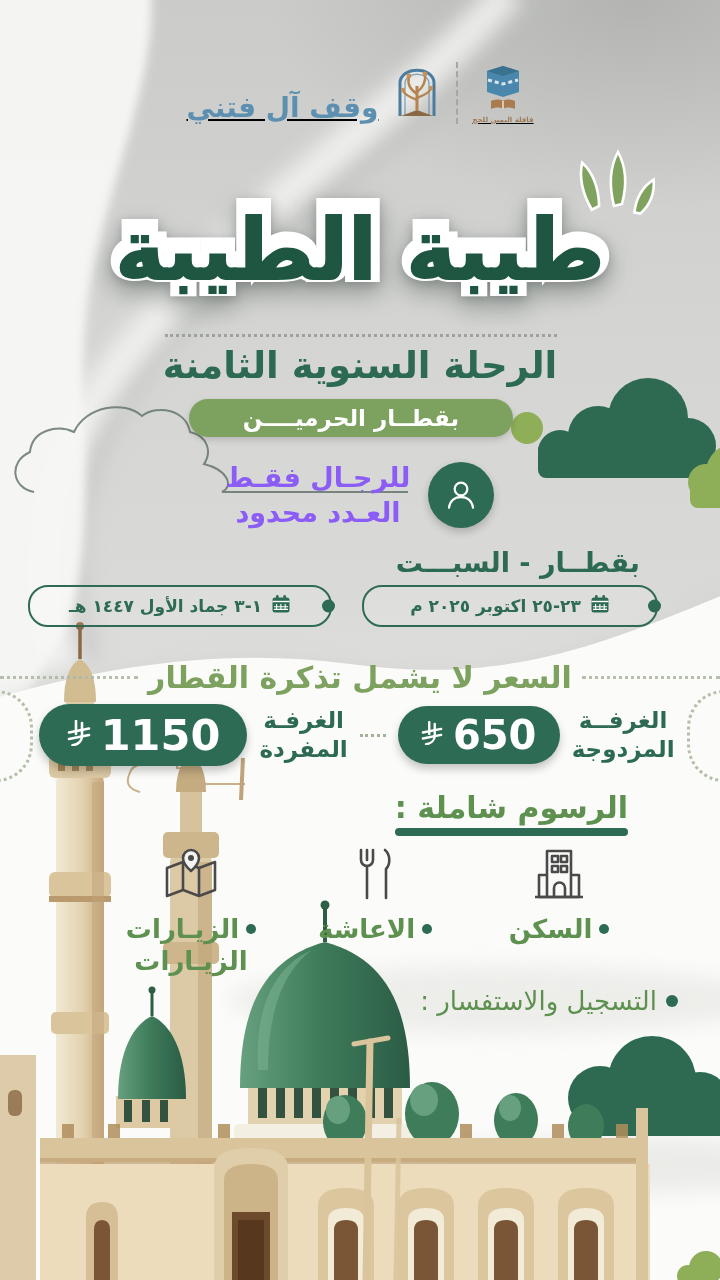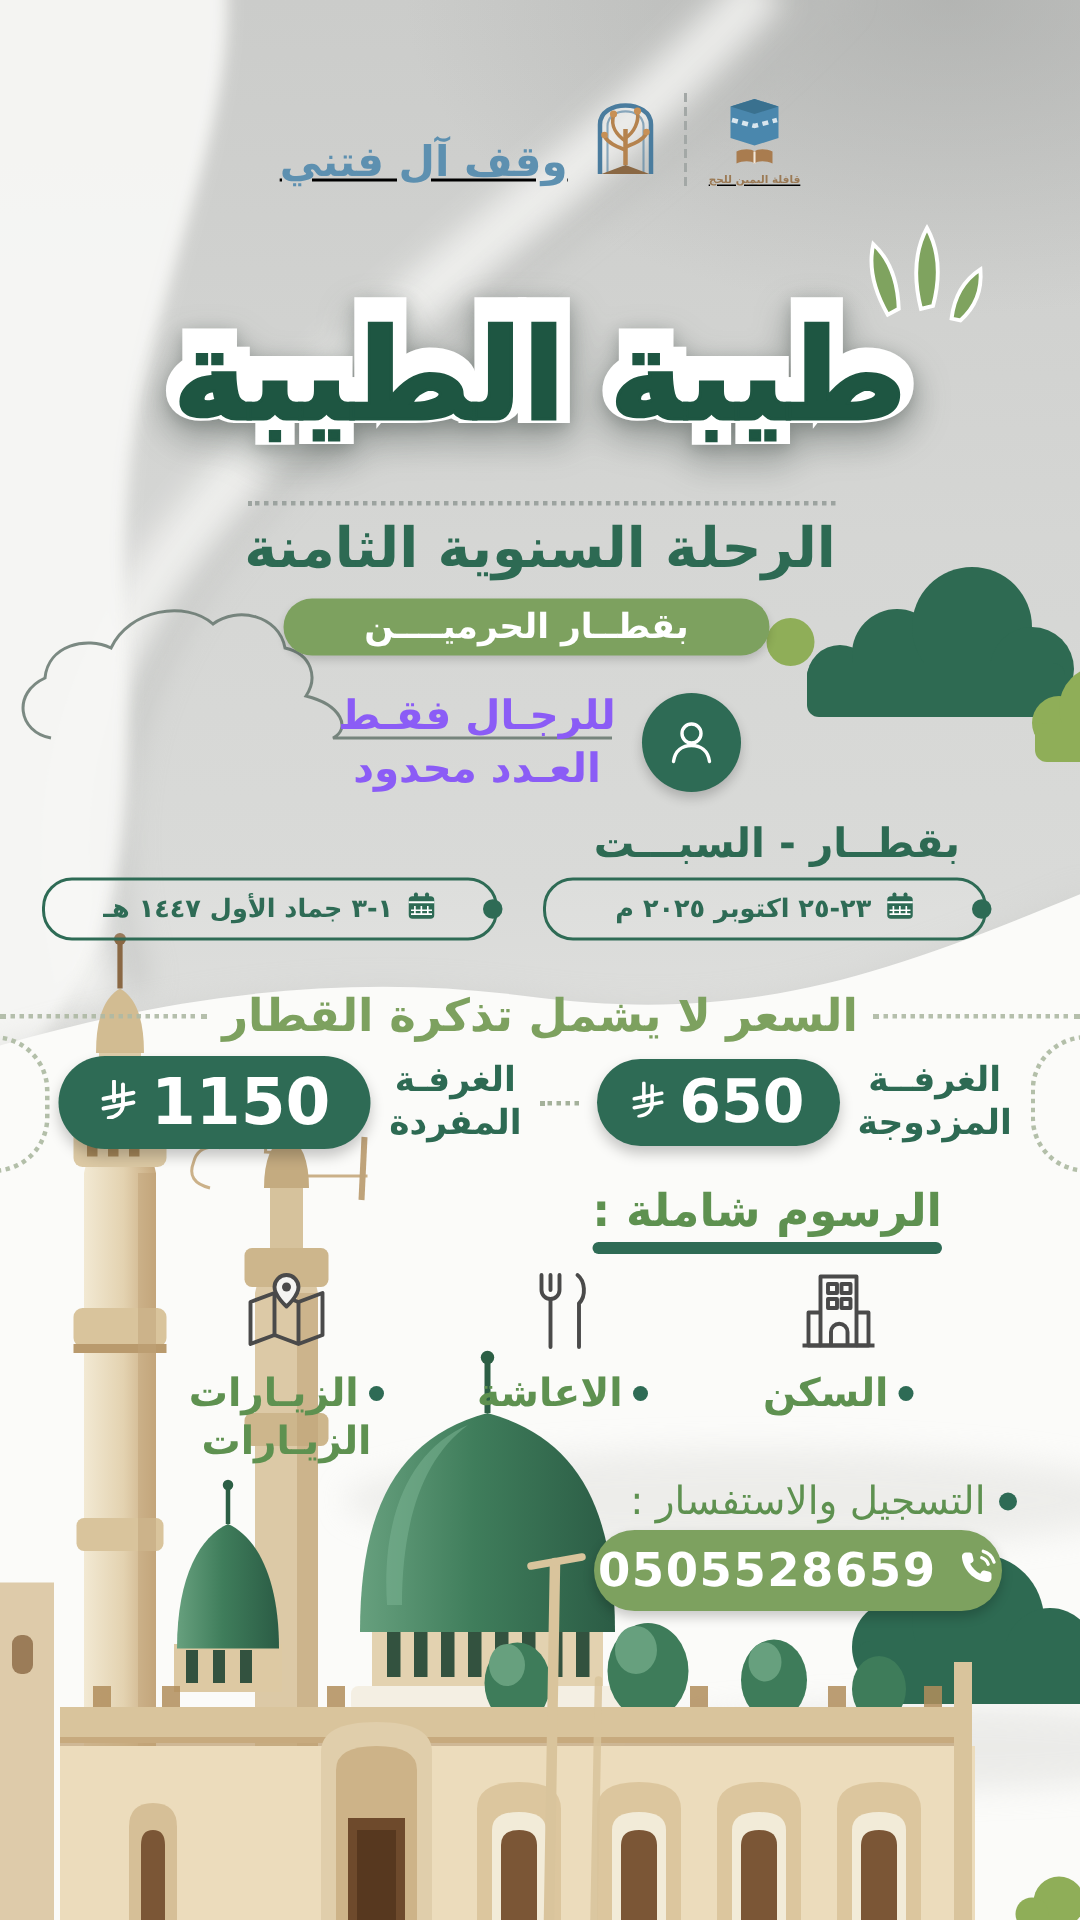--- a/index.html
+++ b/index.html
@@ -472,24 +472,14 @@
       </div>
       <div class="fee-label2">الزيـارات</div>
     </div>
   </div>
 
   <div class="abs contact-label">
     <span class="dot"></span>
     <span>التسجيل والاستفسار :</span>
   </div>
 
-  <div class="abs phone-pill">
-    <span>
-      <svg width="28" height="28" viewBox="0 0 28 28" fill="none" stroke="#ffffff" stroke-width="2.2" stroke-linecap="round" stroke-linejoin="round">
-        <path d="M7,4 C5.5,4 4.2,5.2 4.3,6.8 C4.9,15.5 12.5,23.1 21.2,23.7 C22.8,23.8 24,22.5 24,21 L24,18.6 C24,17.8 23.4,17 22.6,16.8 L19.3,16 C18.6,15.8 17.9,16.1 17.5,16.7 L16.5,18.2 C13.8,16.9 11.1,14.2 9.8,11.5 L11.3,10.5 C11.9,10.1 12.2,9.4 12,8.7 L11.2,5.4 C11,4.6 10.2,4 9.4,4 Z" fill="#ffffff" stroke="none"></path>
-        <path d="M17.5,7.5 q3.2,1 4.3,4.3"></path>
-        <path d="M18.5,3.2 q5.6,1.6 7.2,7.2"></path>
-      </svg>
-    </span>
-    <span class="phone-num">0505528659</span>
-  </div>
 
 </div>
 
 </body></html>

